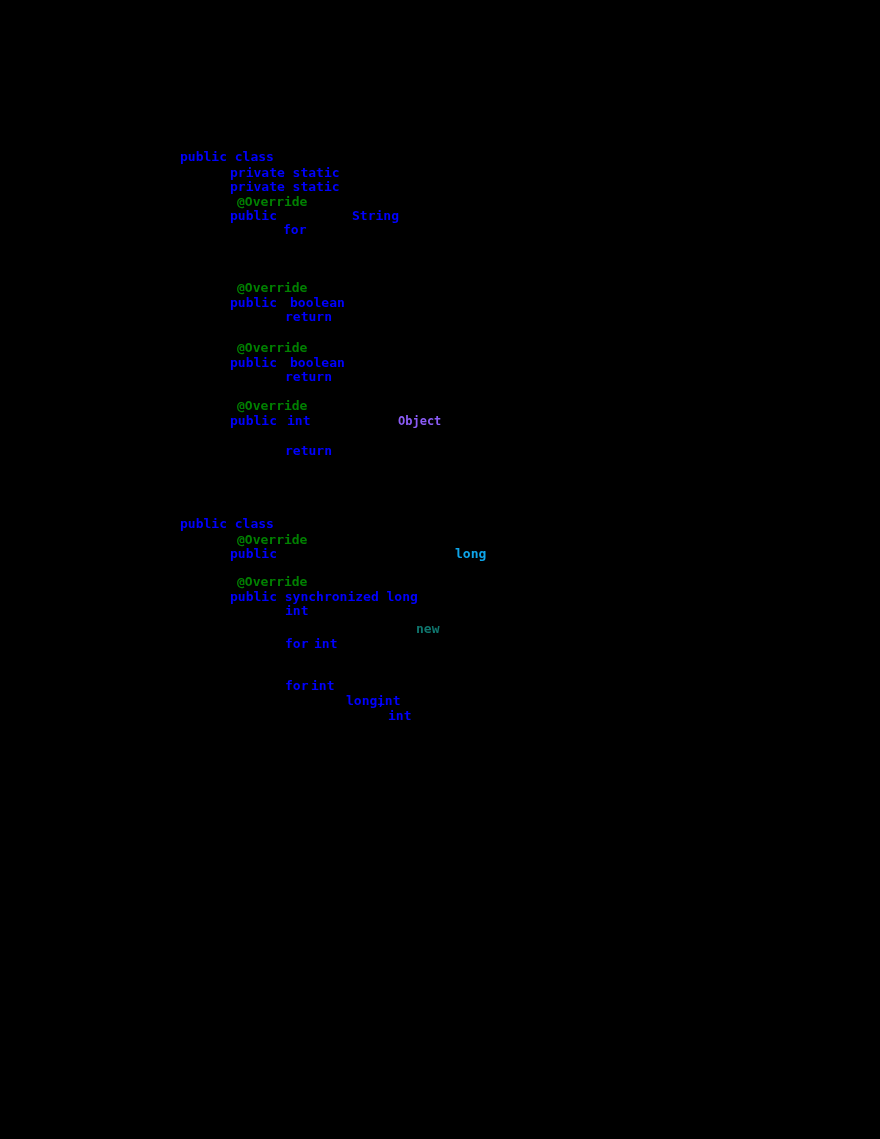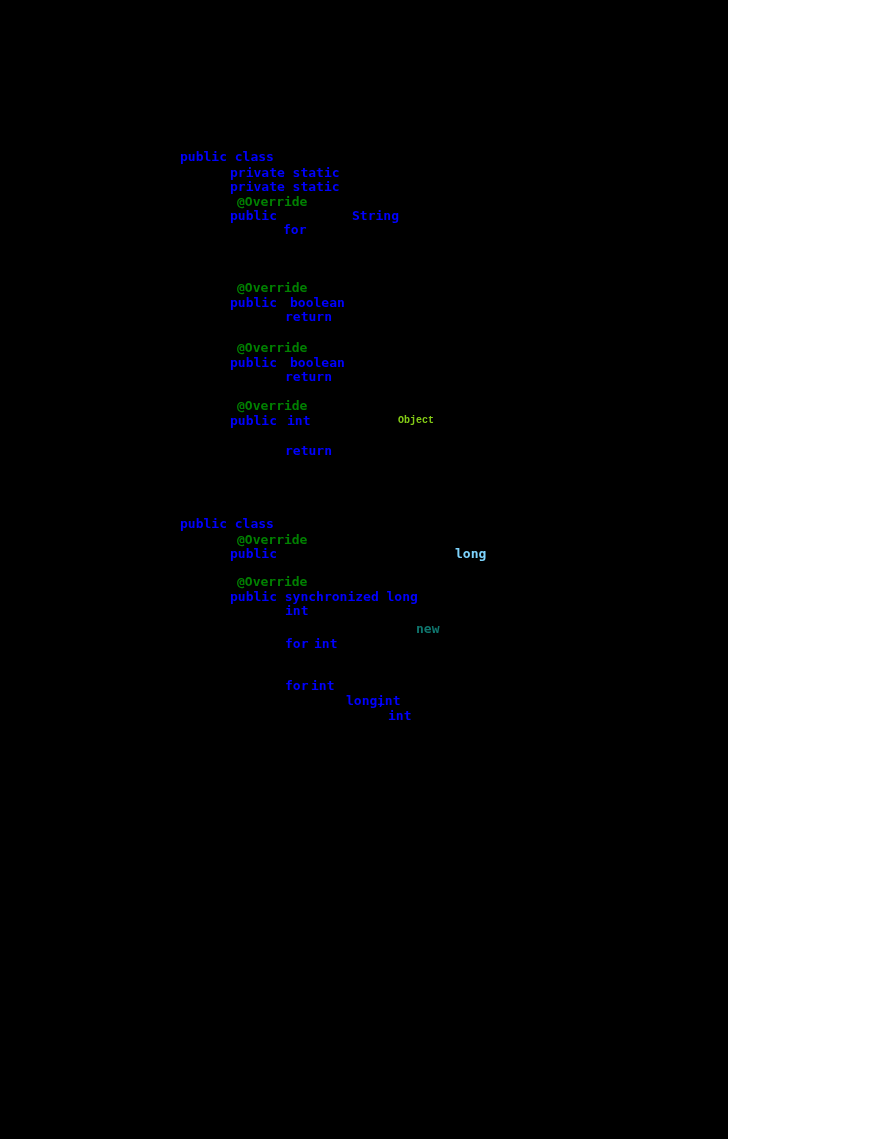--- a/index.html
+++ b/index.html
@@ -10,21 +10,21 @@
     width: 880px;
     height: 1139px;
     position: relative;
     overflow: hidden;
     font-family: "DejaVu Sans Mono", monospace;
   }
   #page {
     position: absolute;
     left: 0;
     top: 0;
-    width: 728px;
+    width: 880px;
     height: 1139px;
     background: #000000;
   }
   .token {
     position: absolute;
     font-family: "DejaVu Sans Mono", monospace;
     font-size: 13px;
     line-height: 14px;
     font-weight: bold;
     white-space: pre;
@@ -46,26 +46,26 @@
       <span class="token" style="left: 230px; top: 296px; font-size: 13px; color: rgb(0, 0, 255);">public</span>
       <span class="token" style="left: 290px; top: 296px; font-size: 13px; color: rgb(0, 0, 255);">boolean</span>
       <span class="token" style="left: 285px; top: 310px; font-size: 13px; color: rgb(0, 0, 255);">return</span>
       <span class="token" style="left: 237px; top: 341px; font-size: 13px; color: rgb(0, 128, 0);">@Override</span>
       <span class="token" style="left: 230px; top: 356px; font-size: 13px; color: rgb(0, 0, 255);">public</span>
       <span class="token" style="left: 290px; top: 356px; font-size: 13px; color: rgb(0, 0, 255);">boolean</span>
       <span class="token" style="left: 285px; top: 370px; font-size: 13px; color: rgb(0, 0, 255);">return</span>
       <span class="token" style="left: 237px; top: 399px; font-size: 13px; color: rgb(0, 128, 0);">@Override</span>
       <span class="token" style="left: 230px; top: 414px; font-size: 13px; color: rgb(0, 0, 255);">public</span>
       <span class="token" style="left: 287px; top: 414px; font-size: 13px; color: rgb(0, 0, 255);">int</span>
-      <span class="token" style="left: 398px; top: 414px; font-size: 10px; color: #84cc16; font-family: Liberation Mono, monospace;">Object</span>
+      <span class="token" style="left: 398px; top: 414px; font-size: 12px; color: #8b5cf6;">Object</span>
       <span class="token" style="left: 285px; top: 444px; font-size: 13px; color: rgb(0, 0, 255);">return</span>
       <span class="token" style="left: 180px; top: 517px; font-size: 13px; color: rgb(0, 0, 255);">public class</span>
       <span class="token" style="left: 237px; top: 533px; font-size: 13px; color: rgb(0, 128, 0);">@Override</span>
       <span class="token" style="left: 230px; top: 547px; font-size: 13px; color: rgb(0, 0, 255);">public</span>
-      <span class="token" style="left: 455px; top: 547px; font-size: 13px; color: #7dd3fc;">long</span>
+      <span class="token" style="left: 455px; top: 547px; font-size: 13px; color: #0ea5e9;">long</span>
       <span class="token" style="left: 237px; top: 575px; font-size: 13px; color: rgb(0, 128, 0);">@Override</span>
       <span class="token" style="left: 230px; top: 590px; font-size: 13px; color: rgb(0, 0, 255);">public synchronized long</span>
       <span class="token" style="left: 285px; top: 604px; font-size: 13px; color: rgb(0, 0, 255);">int</span>
       <span class="token" style="left: 416px; top: 622px; font-size: 13px; color: #0f766e;">new</span>
       <span class="token" style="left: 285px; top: 637px; font-size: 13px; color: rgb(0, 0, 255);">for</span>
       <span class="token" style="left: 314px; top: 637px; font-size: 13px; color: rgb(0, 0, 255);">int</span>
       <span class="token" style="left: 285px; top: 679px; font-size: 13px; color: rgb(0, 0, 255);">for</span>
       <span class="token" style="left: 311px; top: 679px; font-size: 13px; color: rgb(0, 0, 255);">int</span>
       <span class="token" style="left: 346px; top: 694px; font-size: 13px; color: rgb(0, 0, 255);">long,</span>
       <span class="token" style="left: 377px; top: 694px; font-size: 13px; color: rgb(0, 0, 255);">int</span>

